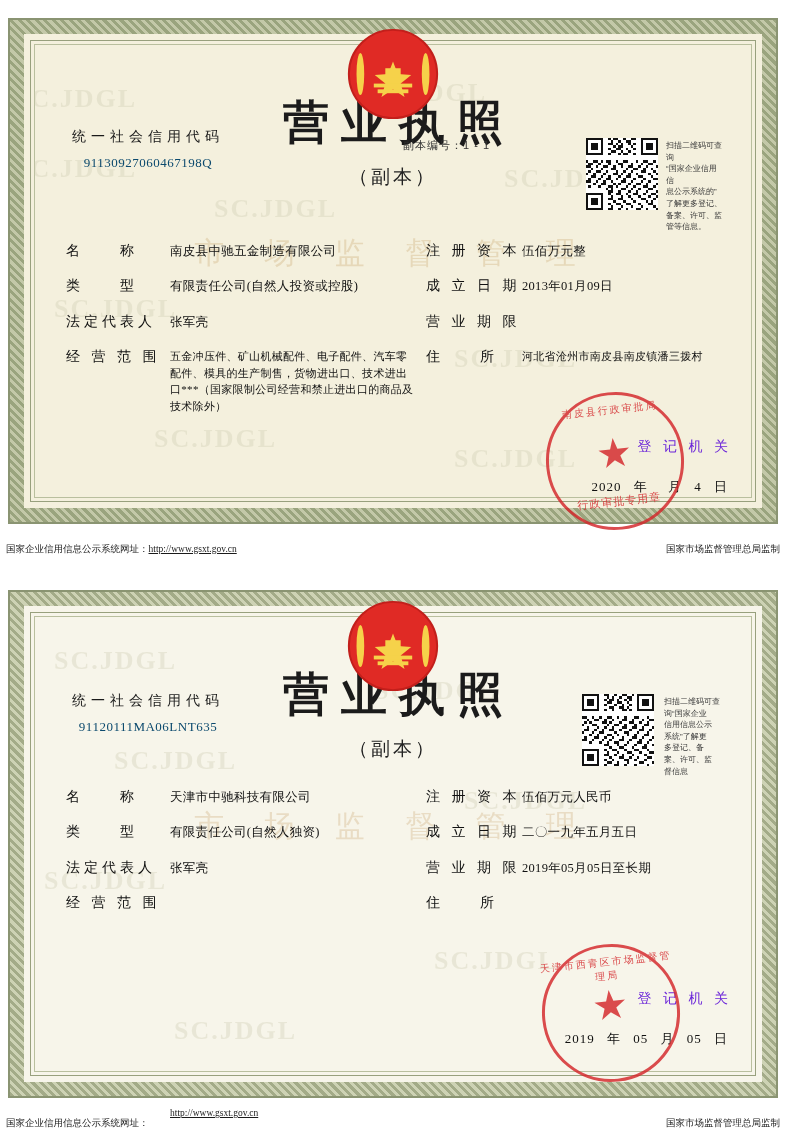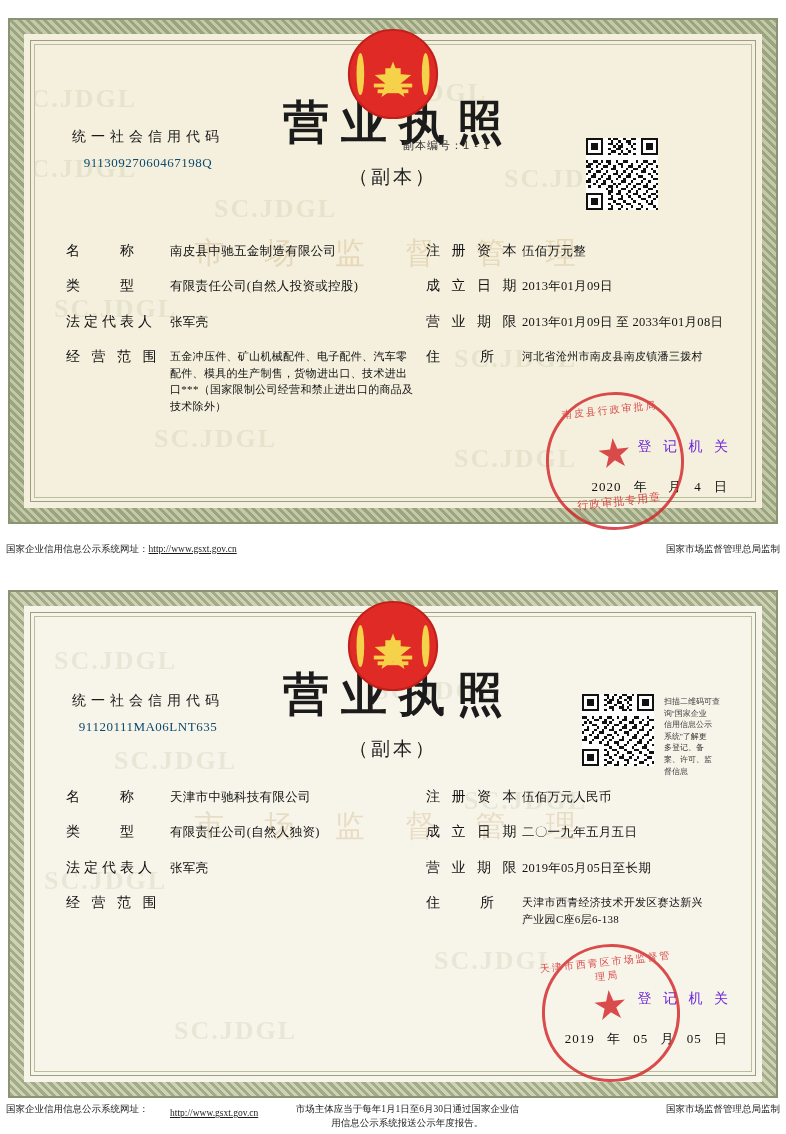--- a/index.html
+++ b/index.html
@@ -281,21 +281,21 @@
     letter-spacing: 2px;
     font-family: "Liberation Serif", serif;
   }
 
   
   .cert-footer {
     position: absolute;
     left: 6px; right: 6px;
     bottom: 4px;
     display: flex;
-    align-items: flex-start;
+    align-items: center;
     justify-content: space-between;
     font-size: 9.5px;
     color: #1a1a1a;
     font-family: "Liberation Serif", serif;
   }
   .cert-footer .mid {
     text-align: center;
     line-height: 1.4;
     flex: 1;
     padding: 0 10px;
@@ -533,20 +533,26 @@
             <rect x="22" y="27" width="1" height="1"></rect>
             <rect x="27" y="27" width="1" height="1"></rect>
           <rect x="9" y="28" width="2" height="1"></rect>
             <rect x="13" y="28" width="1" height="1"></rect>
             <rect x="16" y="28" width="1" height="1"></rect>
             <rect x="20" y="28" width="2" height="1"></rect>
             <rect x="24" y="28" width="1" height="1"></rect>
             <rect x="28" y="28" width="1" height="1"></rect>
         </g>
       </svg>
+      <div class="qr-note" style="white-space:pre-line;">扫描二维码可查询
+“国家企业信用信
+息公示系统的”
+了解更多登记、
+备案、许可、监
+管等信息。</div>
 
       <div class="fields">
         <div class="frow">
           <div class="fcol fcol-left">
             <div class="flabel">名　　称</div>
             <div class="fvalue">南皮县中驰五金制造有限公司</div>
           </div>
           <div class="fcol fcol-right">
             <div class="flabel">注 册 资 本</div>
             <div class="fvalue">伍佰万元整</div>
@@ -562,21 +568,20 @@
             <div class="fvalue">2013年01月09日</div>
           </div>
         </div>
         <div class="frow">
           <div class="fcol fcol-left">
             <div class="flabel">法定代表人</div>
             <div class="fvalue">张军亮</div>
           </div>
           <div class="fcol fcol-right">
             <div class="flabel">营 业 期 限</div>
-            <div class="fvalue">2013年01月09日 至 2033年01月08日</div>
           </div>
         </div>
         <div class="frow">
           <div class="fcol fcol-left" style="align-items:flex-start;">
             <div class="flabel">经 营 范 围</div>
             <div class="fvalue small" style="width:248px;">五金冲压件、矿山机械配件、电子配件、汽车零配件、模具的生产制售，货物进出口、技术进出口***（国家限制公司经营和禁止进出口的商品及技术除外）</div>
           </div>
           <div class="fcol fcol-right" style="align-items:flex-start;">
             <div class="flabel">住　　所</div>
             <div class="fvalue small">河北省沧州市南皮县南皮镇潘三拨村</div>
@@ -861,21 +866,20 @@
             <div class="flabel">营 业 期 限</div>
             <div class="fvalue">2019年05月05日至长期</div>
           </div>
         </div>
         <div class="frow">
           <div class="fcol fcol-left" style="align-items:flex-start;">
             <div class="flabel">经 营 范 围</div>
           </div>
           <div class="fcol fcol-right" style="align-items:flex-start;">
             <div class="flabel">住　　所</div>
-            <div class="fvalue small" style="width:190px;">天津市西青经济技术开发区赛达新兴产业园C座6层6-138</div>
           </div>
         </div>
       </div>
 
       <div class="registry" style="top:398px;">
         <div class="registry-label">登 记 机 关</div>
         <div class="registry-date">
           <span>2019</span>
           <span>年</span>
           <span>05</span>
@@ -888,19 +892,17 @@
       <div class="seal" style="right:96px;top:352px;">
         <div class="seal-arc">天津市西青区市场监督管理局</div>
         <div class="seal-star">★</div>
         <div class="seal-bottom"></div>
       </div>
     </div>
 
     <div class="footer-center-url">http://www.gsxt.gov.cn</div>
     <div class="cert-footer">
       <div class="left">国家企业信用信息公示系统网址：</div>
-      <div class="mid" style="white-space:pre-line;">市场主体应当于每年1月1日至6月30日通过国家企业信
-用信息公示系统报送公示年度报告。</div>
       <div class="right">国家市场监督管理总局监制</div>
     </div>
   </div>
 
 </div>
 
 </body></html>

